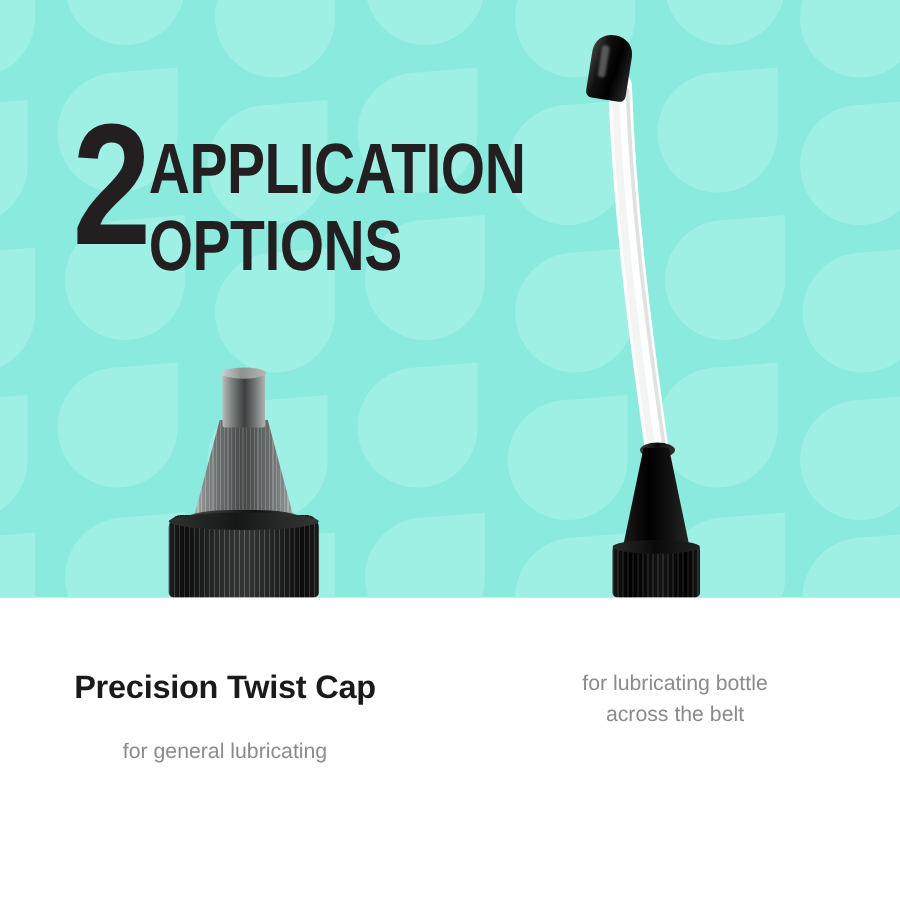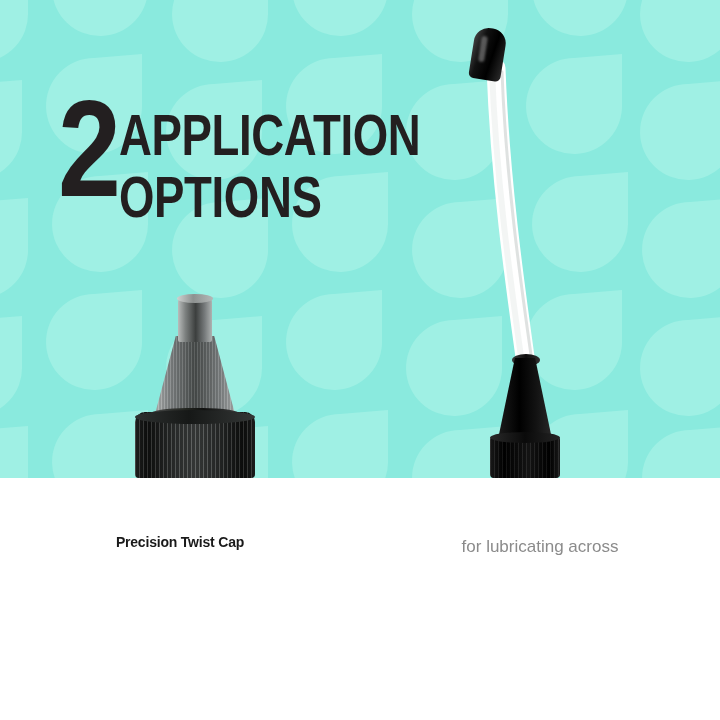--- a/index.html
+++ b/index.html
@@ -124,21 +124,21 @@
 
   
   .captions{
     position:absolute;left:0;top:478px;width:720px;height:242px;
     display:flex;
   }
   .cap-col{
     flex:1 1 50%;text-align:center;padding-top:56px;
   }
   .cap-title{
-    font-size:14px;font-weight:700;color:#1a1a1a;
+    font-size:26px;font-weight:700;color:#1a1a1a;
     letter-spacing:-0.2px;margin-bottom:23px;
     font-family:"Liberation Sans", sans-serif;
   }
   .cap-line{
     font-size:17px;color:#8b8b8b;line-height:25px;
     font-family:"Liberation Sans", sans-serif;
   }
 </style>
 </head>
 <body>
@@ -228,21 +228,23 @@
       <div class="et-base-ribs"></div>
       <div class="et-base-top"></div>
     </div>
 
   </div>
 
   <div class="captions">
 
     <div class="cap-col">
       <div class="cap-title">Precision Twist Cap</div>
+      <div class="cap-line">for general lubricating</div>
     </div>
 
     <div class="cap-col">
-      <div class="cap-line">for lubricating across</div>
+      <div class="cap-line">for lubricating bottle</div>
+      <div class="cap-line">across the belt</div>
     </div>
 
   </div>
 
 </div>
 
 </body></html>

